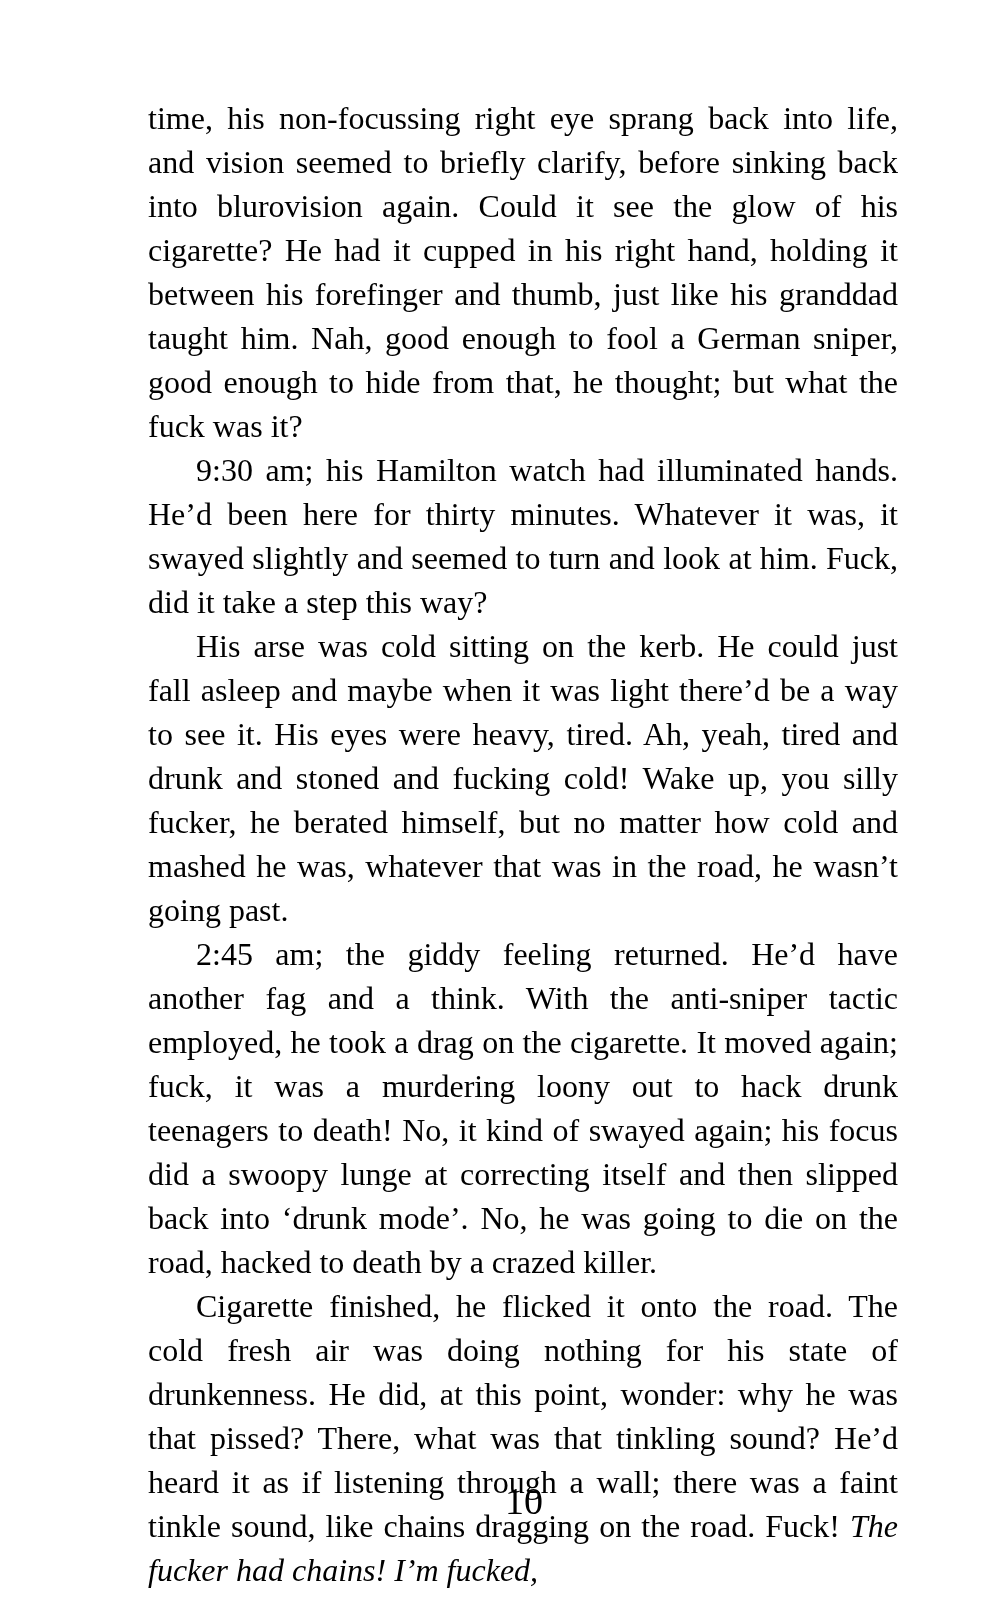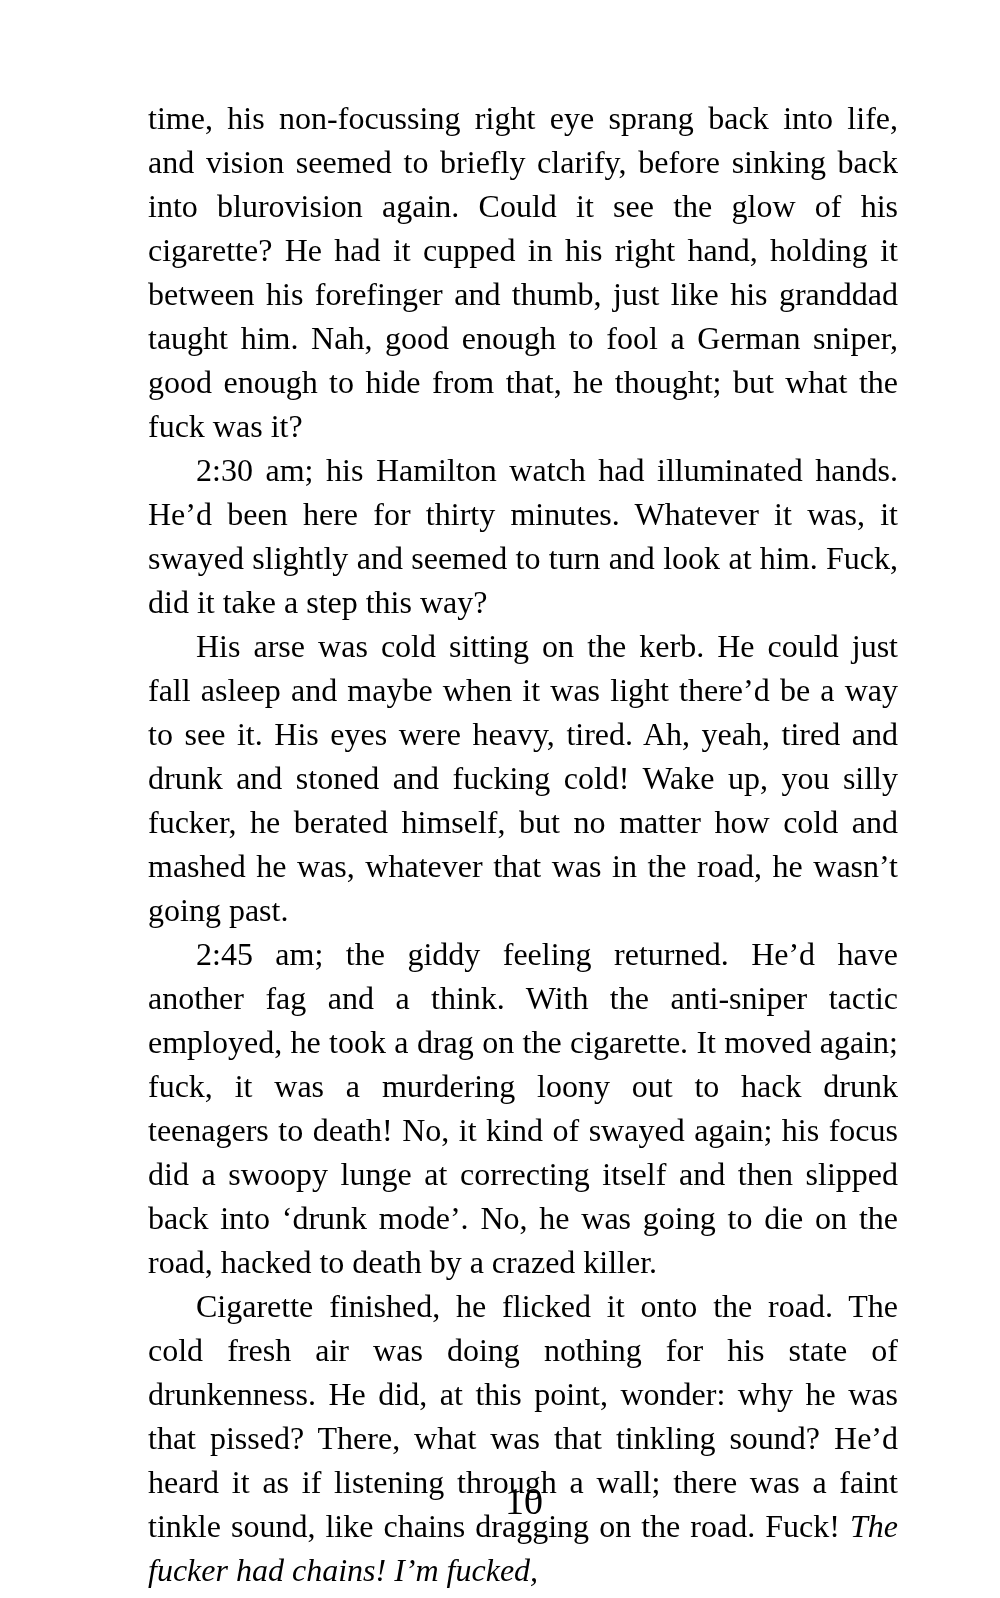--- a/index.html
+++ b/index.html
@@ -46,20 +46,20 @@
     font-size: 38px;
     line-height: 1;
   }
 </style>
 </head>
 <body>
 
 <div class="page">
   <div class="text-block">
     <p class="para no-indent">time, his non-focussing right eye sprang back into life, and vision seemed to briefly clarify, before sinking back into blurovision again. Could it see the glow of his cigarette? He had it cupped in his right hand, holding it between his forefin­ger and thumb, just like his granddad taught him. Nah, good enough to fool a German sniper, good enough to hide from that, he thought; but what the fuck was it?</p>
-    <p class="para indent">2:30 am; his Hamilton watch had illuminated hands. He’d been here for thirty minutes. Whatever it was, it swayed slightly and seemed to turn and look at him. Fuck, did it take a step this way?</p>
+    <p class="para indent">9:30 am; his Hamilton watch had illuminated hands. He’d been here for thirty minutes. Whatever it was, it swayed slightly and seemed to turn and look at him. Fuck, did it take a step this way?</p>
     <p class="para indent">His arse was cold sitting on the kerb. He could just fall asleep and maybe when it was light there’d be a way to see it. His eyes were heavy, tired. Ah, yeah, tired and drunk and stoned and fucking cold! Wake up, you silly fucker, he be­rated himself, but no matter how cold and mashed he was, whatever that was in the road, he wasn’t going past.</p>
     <p class="para indent">2:45 am; the giddy feeling returned. He’d have another fag and a think. With the anti-sniper tactic employed, he took a drag on the cigarette. It moved again; fuck, it was a murder­ing loony out to hack drunk teenagers to death! No, it kind of swayed again; his focus did a swoopy lunge at correcting it­self and then slipped back into ‘drunk mode’. No, he was go­ing to die on the road, hacked to death by a crazed killer.</p>
     <p class="para indent"><span>Cigarette finished, he flicked it onto the road. The cold fresh air was doing nothing for his state of drunkenness. He did, at this point, wonder: why he was that pissed? There, what was that tinkling sound? He’d heard it as if listening through a wall; there was a faint tinkle sound, like chains dragging on the road. Fuck! </span><em>The fucker had chains! I’m fucked,</em></p>
   </div>
 
   <div class="page-number">10</div>
 </div>
 
 </body></html>

